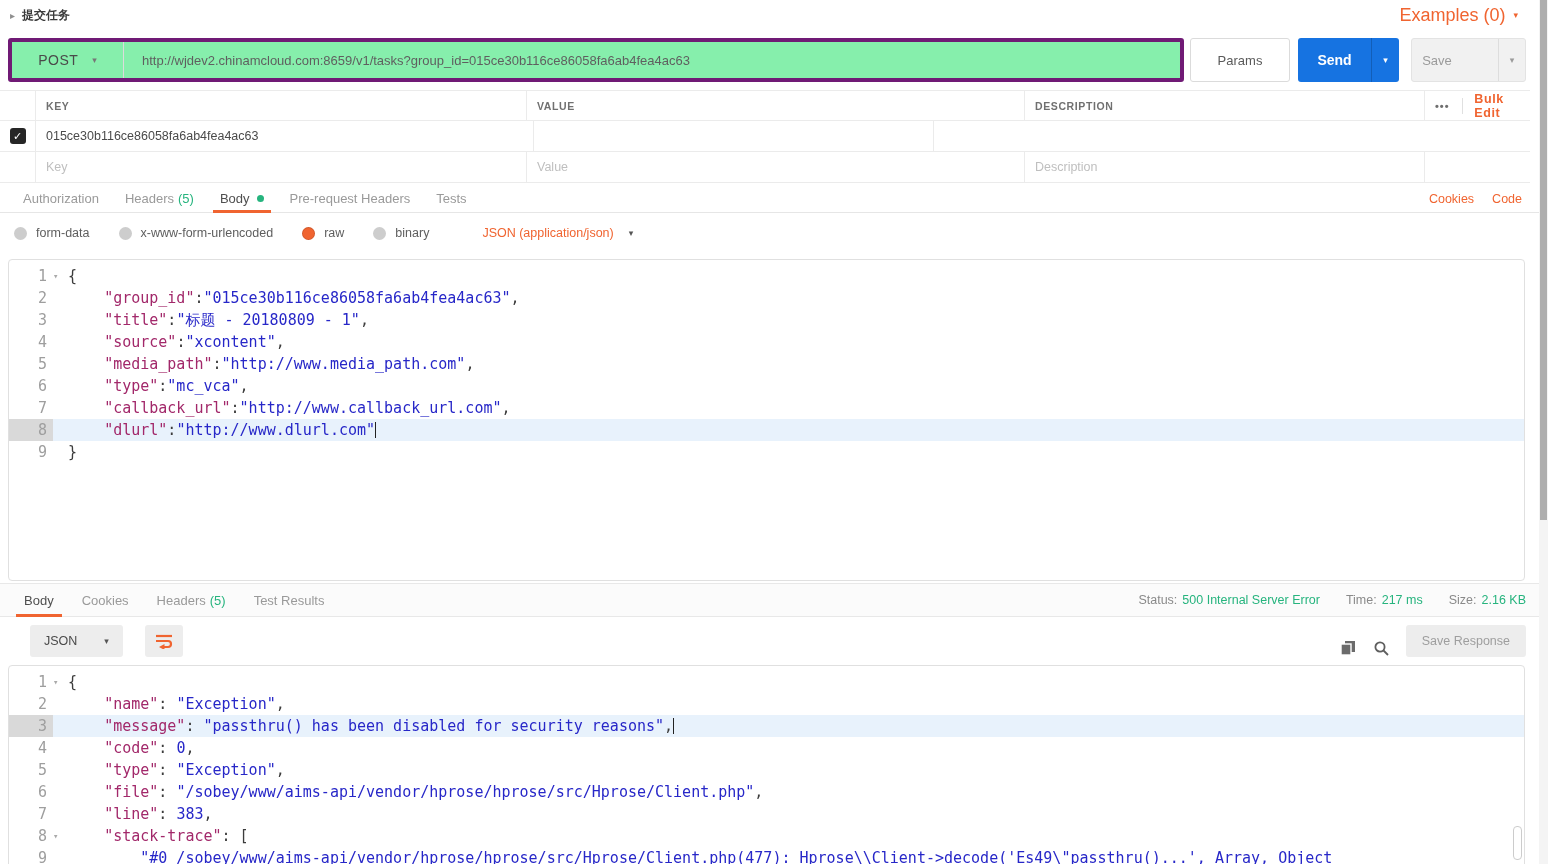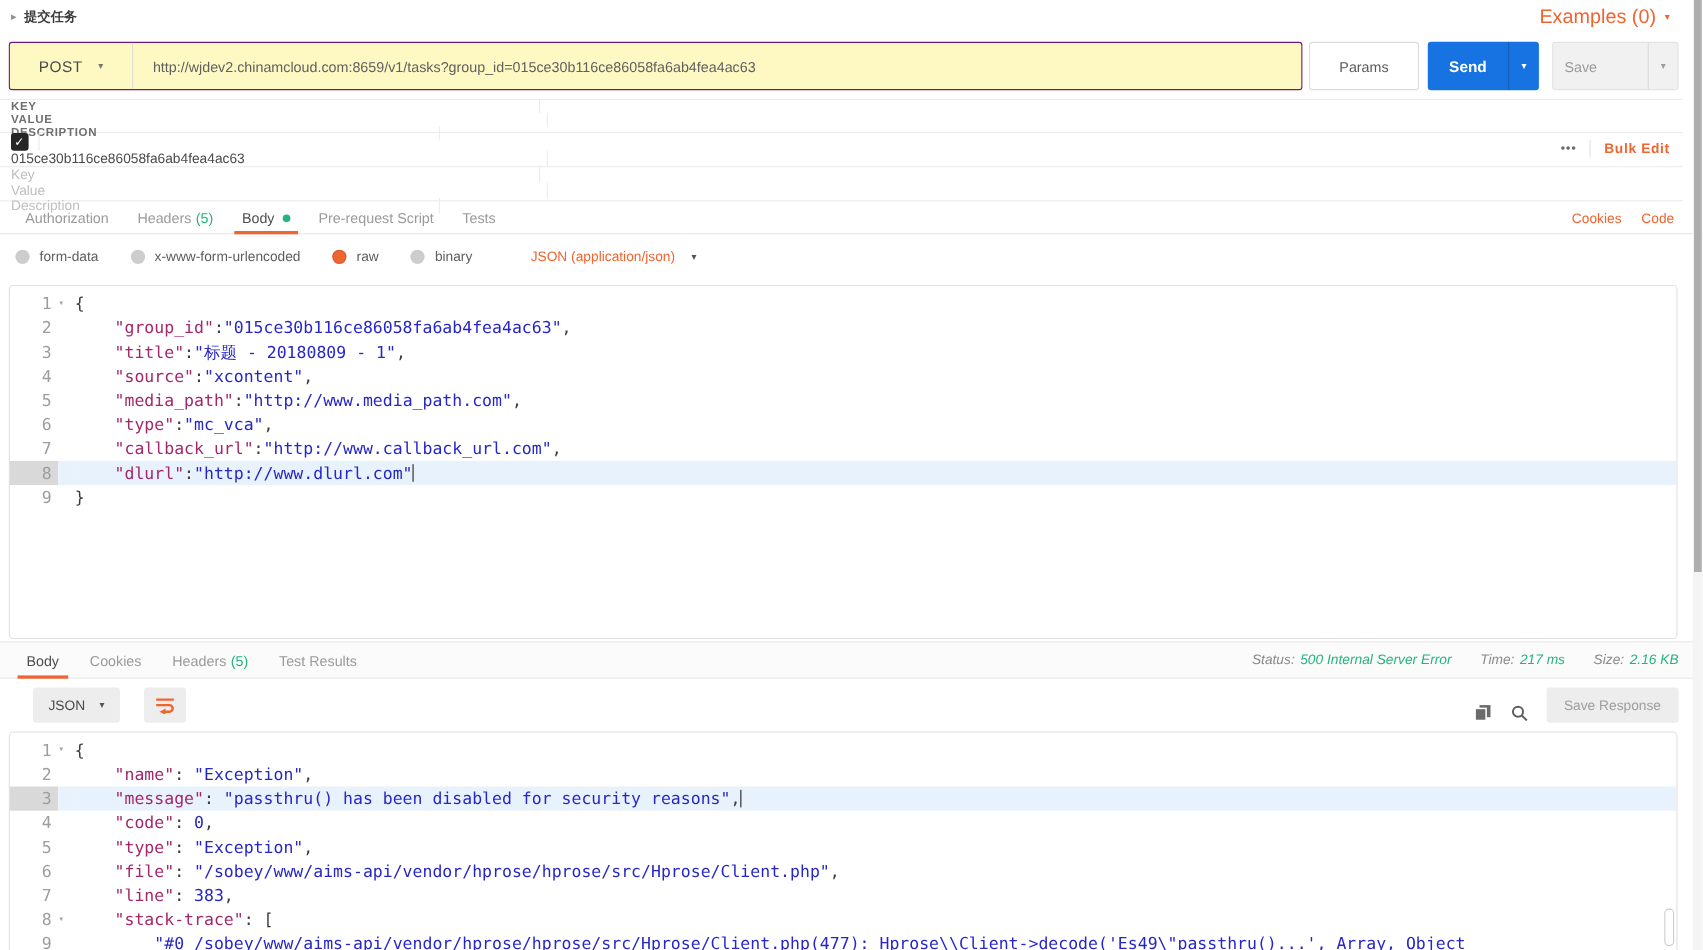--- a/index.html
+++ b/index.html
@@ -9,42 +9,42 @@
   
   .top-header { height:30px; display:flex; align-items:center; padding:0 30px 0 10px; }
   .collapse-caret { color:#8f8f8f; font-size:10px; margin-right:7px; }
   .req-title { font-size:12px; font-weight:bold; color:#3b3b3b; }
   .examples { margin-left:auto; display:flex; align-items:center; gap:8px; cursor:pointer; }
   .examples .lbl { color:#f06430; font-size:18px; }
   .examples .car { color:#f06430; font-size:9px; }
 
   
   .url-row { display:flex; align-items:stretch; height:44px; margin:8px 22px 0 8px; }
-  .url-box { flex:1; display:flex; background:#fef9c3; border:1px solid #701a75; border-radius:3px;text-align:right; }
+  .url-box { flex:1; display:flex; background:#86efac; border:4px solid #701a75; border-radius:3px;text-align:right; }
   .method-seg { width:112px; display:flex; align-items:center; justify-content:center; gap:14px;
     border-right:1px solid #dcdcdc; cursor:pointer; }
   .method-seg .m { font-size:14px; color:#4a4a4a; letter-spacing:.5px; }
   .method-seg .car { font-size:9px; color:#777; }
   .url-text { display:flex; align-items:center; padding-left:18px; font-size:13px; color:#5f5f5f; }
   .params-btn { width:100px; margin-left:6px; background:#fff; border:1px solid #dbdbdb; border-radius:3px;
     font-size:13px; color:#5a5a5a; display:flex; align-items:center; justify-content:center; cursor:pointer; }
   .send-btn { margin-left:8px; display:flex; background:#1673e1; border-radius:3px; overflow:hidden; cursor:pointer; }
   .send-main { width:73px; display:flex; align-items:center; justify-content:center; color:#fff;
     font-weight:bold; font-size:14px; }
   .send-caret { width:28px; display:flex; align-items:center; justify-content:center;
     border-left:1px solid rgba(0,0,0,.18); color:#fff; font-size:9px; }
   .save-btn { margin-left:12px; display:flex; background:#f1f1f1; border:1px solid #e3e3e3; border-radius:3px;
     overflow:hidden; cursor:pointer;gap:36px; }
   .save-main { width:50px; display:flex; align-items:center; justify-content:center; color:#9b9b9b; font-size:13px; }
   .save-caret { width:27px; display:flex; align-items:center; justify-content:center;
     border-left:1px solid #ddd; color:#9b9b9b; font-size:9px; }
 
   
   .params-table { margin-top:8px; width:1530px; font-size:12.5px; }
-  .pt-row { display:flex; height:31px; align-items:stretch; border-bottom:1px solid #ebebeb;flex-direction:column; }
+  .pt-row { display:flex; height:31px; align-items:stretch; border-bottom:1px solid #ebebeb; }
   .pt-row.head { border-top:1px solid #ebebeb; }
   .c { display:flex; align-items:center; padding-left:10px; border-right:1px solid #ebebeb; }
   .c-check { width:36px; justify-content:center; padding-left:0; }
   .c-key { width:491px; }
   .c-value { width:498px; }
   .c-desc { width:400px; }
   .c-actions { flex:1; border-right:none; justify-content:flex-end; padding-right:12px; gap:12px; }
   .pt-row.head .c { font-size:10.5px; font-weight:bold; letter-spacing:.6px; color:#707070; }
   .ph { color:#bfbfbf; }
   .chk { width:16px; height:16px; background:#262626; border-radius:3px; color:#fff; font-size:11px;
@@ -85,31 +85,31 @@
   .cm-line.hl .gut { background:#d9d9d9; }
   .t-k { color:#a2286a; } .t-s { color:#2727c8; } .t-n { color:#2727c8; } .t-p { color:#3c3c3c; }
   .caret-bar { display:inline-block; width:1px; height:16px; background:#222; vertical-align:-3px; }
 
   
   .resp-meta { height:34px; margin-top:2px; background:#fbfbfb; border-top:1px solid #e8e8e8;
     border-bottom:1px solid #e8e8e8; display:flex; align-items:stretch; padding-left:10px;
     font-size:13px; color:#9a9a9a; }
   .resp-meta .rtab { padding:0 14px; }
   .meta-right { margin-left:auto; display:flex; align-items:center; gap:26px; padding-right:22px; font-size:12.5px; }
-  .meta-item { display:flex; gap:5px;font-style:italic; }
+  .meta-item { display:flex; gap:5px; }
   .meta-item .ml { color:#8a8a8a; }
   .meta-item .mv { color:#26b47e; }
 
   
   .resp-toolbar { height:48px; display:flex; align-items:center; padding:0 22px 0 8px; }
   .seg-group { display:flex; background:#ededed; border-radius:3px; height:32px; overflow:hidden; }
   .seg { display:flex; align-items:center; padding:0 17px; font-size:12.5px; color:#9e9e9e; cursor:pointer; }
   .seg.active { color:#3f3f3f; }
   .fmt-dd { margin-left:22px; height:32px; background:#ededed; border-radius:3px; display:flex; align-items:center;
-    padding:0 14px; gap:13px; font-size:12.5px; color:#4a4a4a; cursor:pointer; }
+    padding:0 14px; gap:27px; font-size:12.5px; color:#4a4a4a; cursor:pointer; }
   .fmt-dd .car { font-size:9px; color:#555; }
   .wrap-btn { margin-left:22px; width:38px; height:32px; background:#ededed; border-radius:3px;
     display:flex; align-items:center; justify-content:center; cursor:pointer; }
   .tb-right { margin-left:auto; display:flex; align-items:flex-end; gap:16px; }
   .icon-btn { cursor:pointer; display:flex; align-items:center; }
   .save-resp { height:32px; background:#ededed; border-radius:3px; display:flex; align-items:center;
     padding:0 16px; font-size:12.5px; color:#9e9e9e; cursor:pointer; }
   .v-thumb { position:absolute; right:2px; bottom:10px; width:9px; height:34px; background:#fff;
     border:1px solid #ccc; border-radius:4px; }
 
@@ -183,21 +183,21 @@
   </div>
   <div class="rtab">
     <span>Headers</span>
     <span class="cnt">(5)</span>
   </div>
   <div class="rtab active">
     <span>Body</span>
     <span class="body-dot"></span>
   </div>
   <div class="rtab">
-    <span>Pre-request Script</span>
+    <span>Pre-request Headers</span>
   </div>
   <div class="rtab">
     <span>Tests</span>
   </div>
   <div class="req-tabs-right">
     <span class="o-link">Cookies</span>
     <span class="o-link">Code</span>
   </div>
 </div>
 

